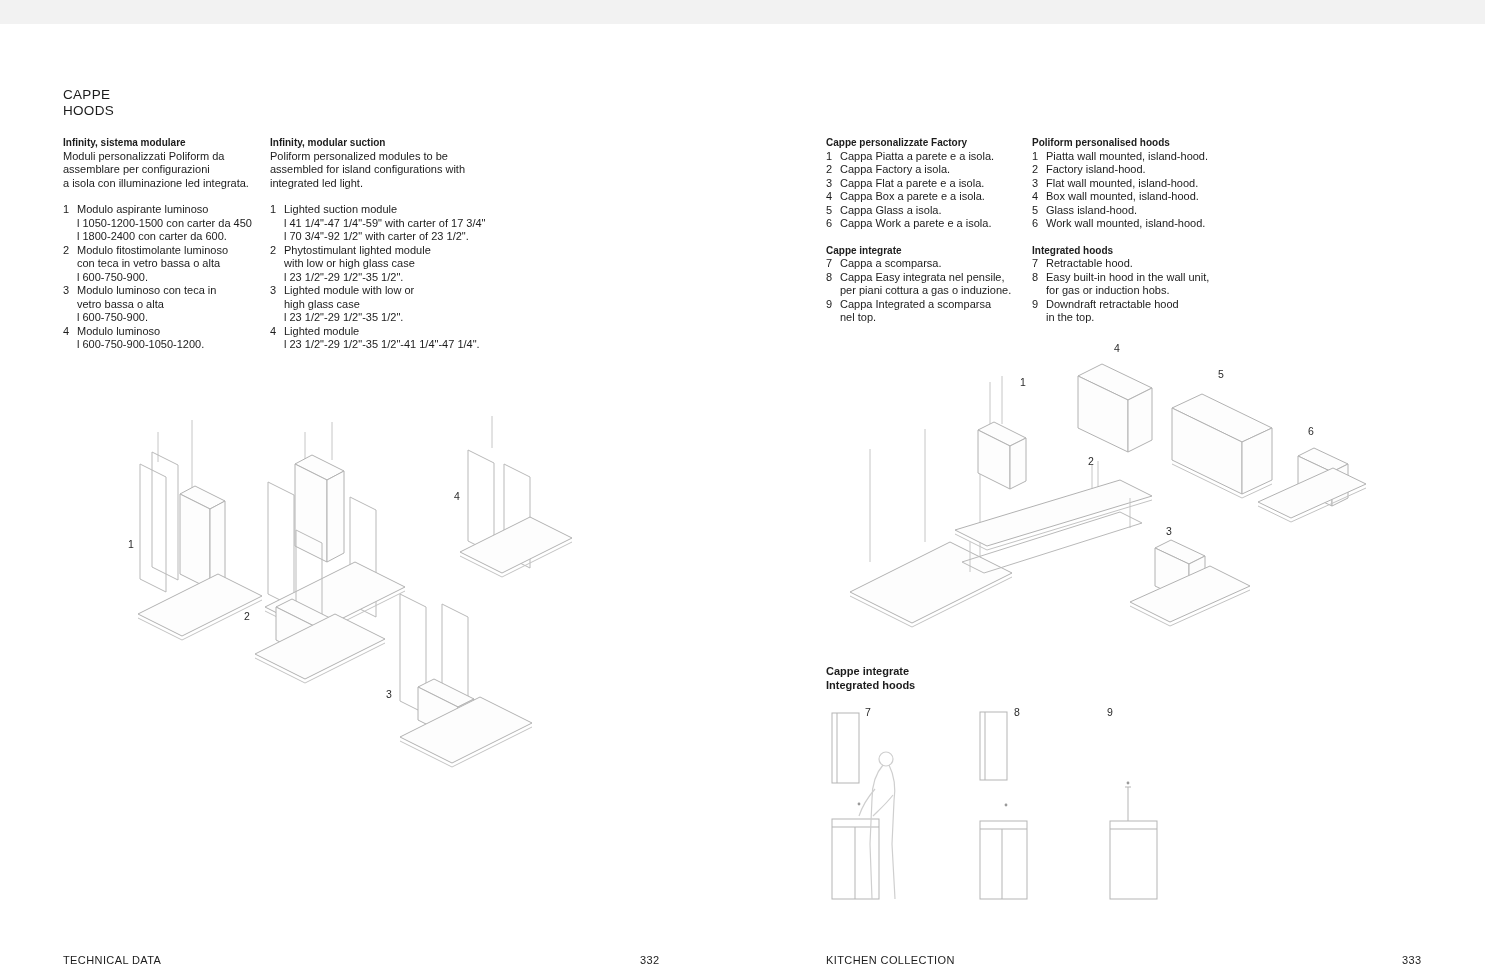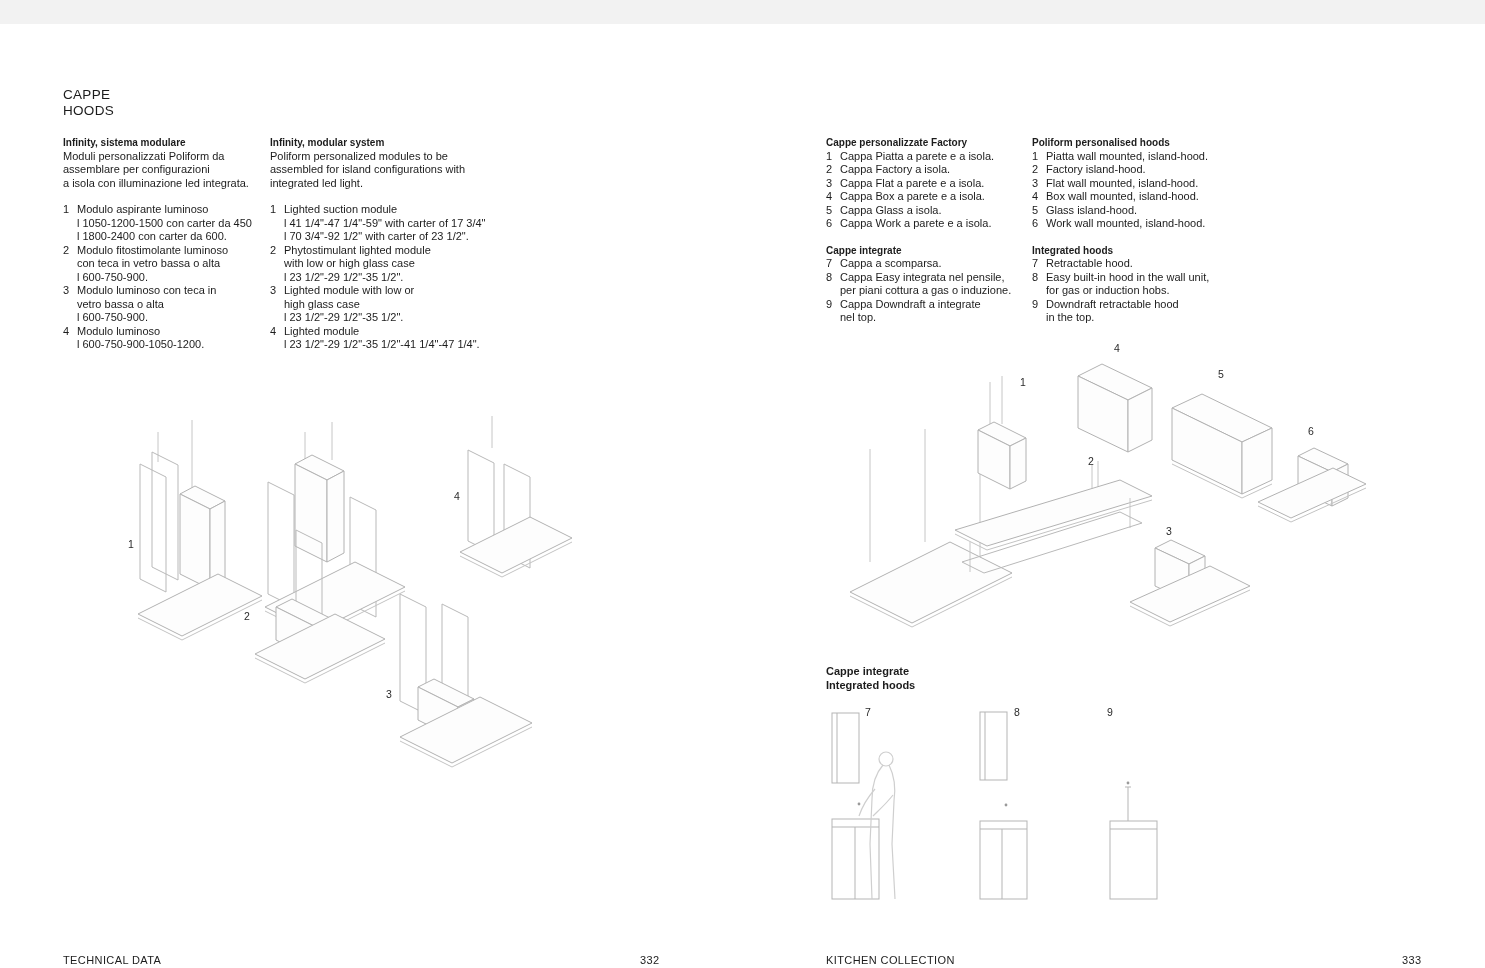--- a/index.html
+++ b/index.html
@@ -62,21 +62,21 @@
       </div>
       <div class="li">
         <span class="num">4</span>
         <span class="txt">Modulo luminoso
 l 600-750-900-1050-1200.</span>
       </div>
     </div>
   </section>
 
   <section class="col" style="left:270px;width:225px">
-    <h3>Infinity, modular system</h3>
+    <h3>Infinity, modular suction</h3>
     <p class="intro">Poliform personalized modules to be
 assembled for island configurations with
 integrated led light.</p>
     <div>
       <div class="li">
         <span class="num">1</span>
         <span class="txt">Lighted suction module
 l 41 1/4"-47 1/4"-59" with carter of 17 3/4"
 l 70 3/4"-92 1/2" with carter of 23 1/2".</span>
       </div>
@@ -134,21 +134,21 @@
         <span class="num">7</span>
         <span class="txt">Cappa a scomparsa.</span>
       </div>
       <div class="li">
         <span class="num">8</span>
         <span class="txt">Cappa Easy integrata nel pensile,
 per piani cottura a gas o induzione.</span>
       </div>
       <div class="li">
         <span class="num">9</span>
-        <span class="txt">Cappa Downdraft a integrate
+        <span class="txt">Cappa Integrated a scomparsa
 nel top.</span>
       </div>
     </div>
   </section>
 
   <section class="col" style="left:1032px;width:205px">
     <h3>Poliform personalised hoods</h3>
     <div>
       <div class="li">
         <span class="num">1</span>

